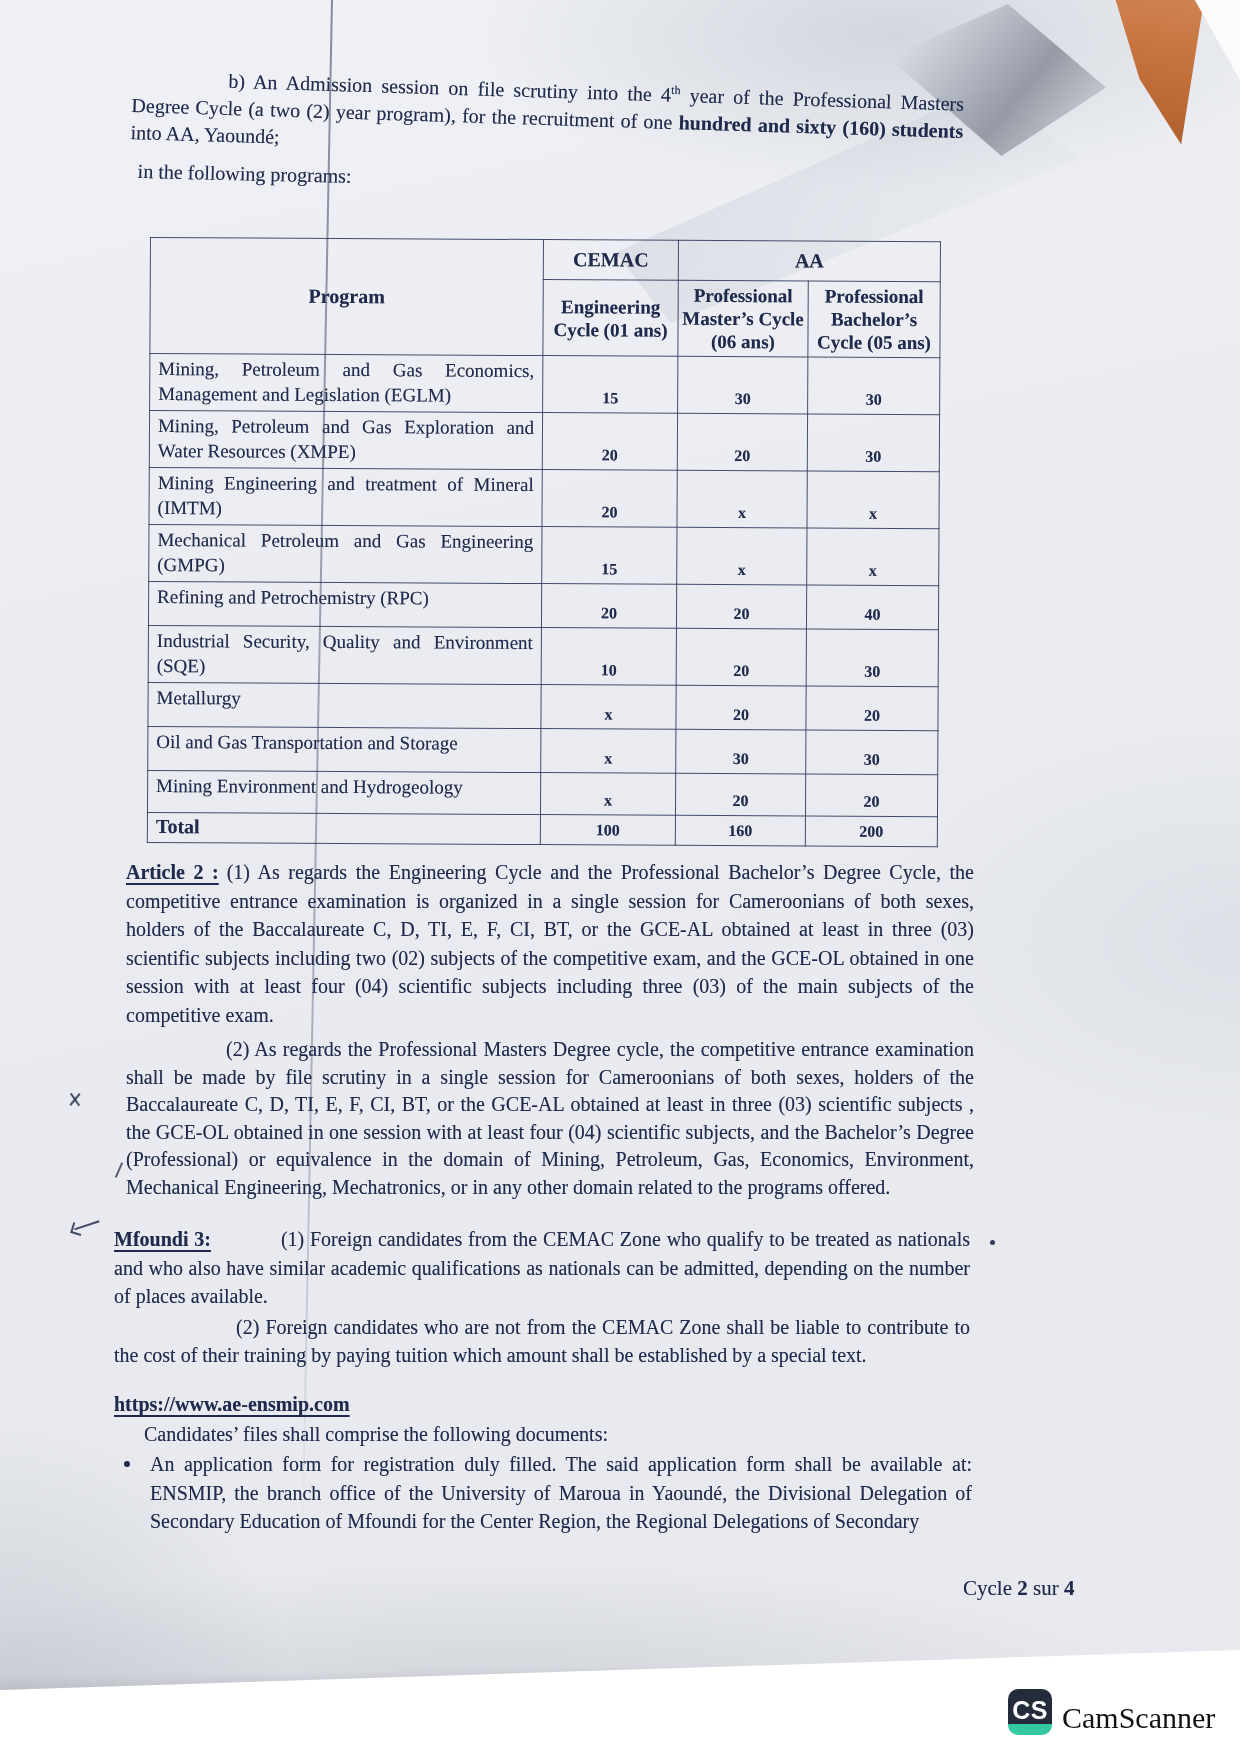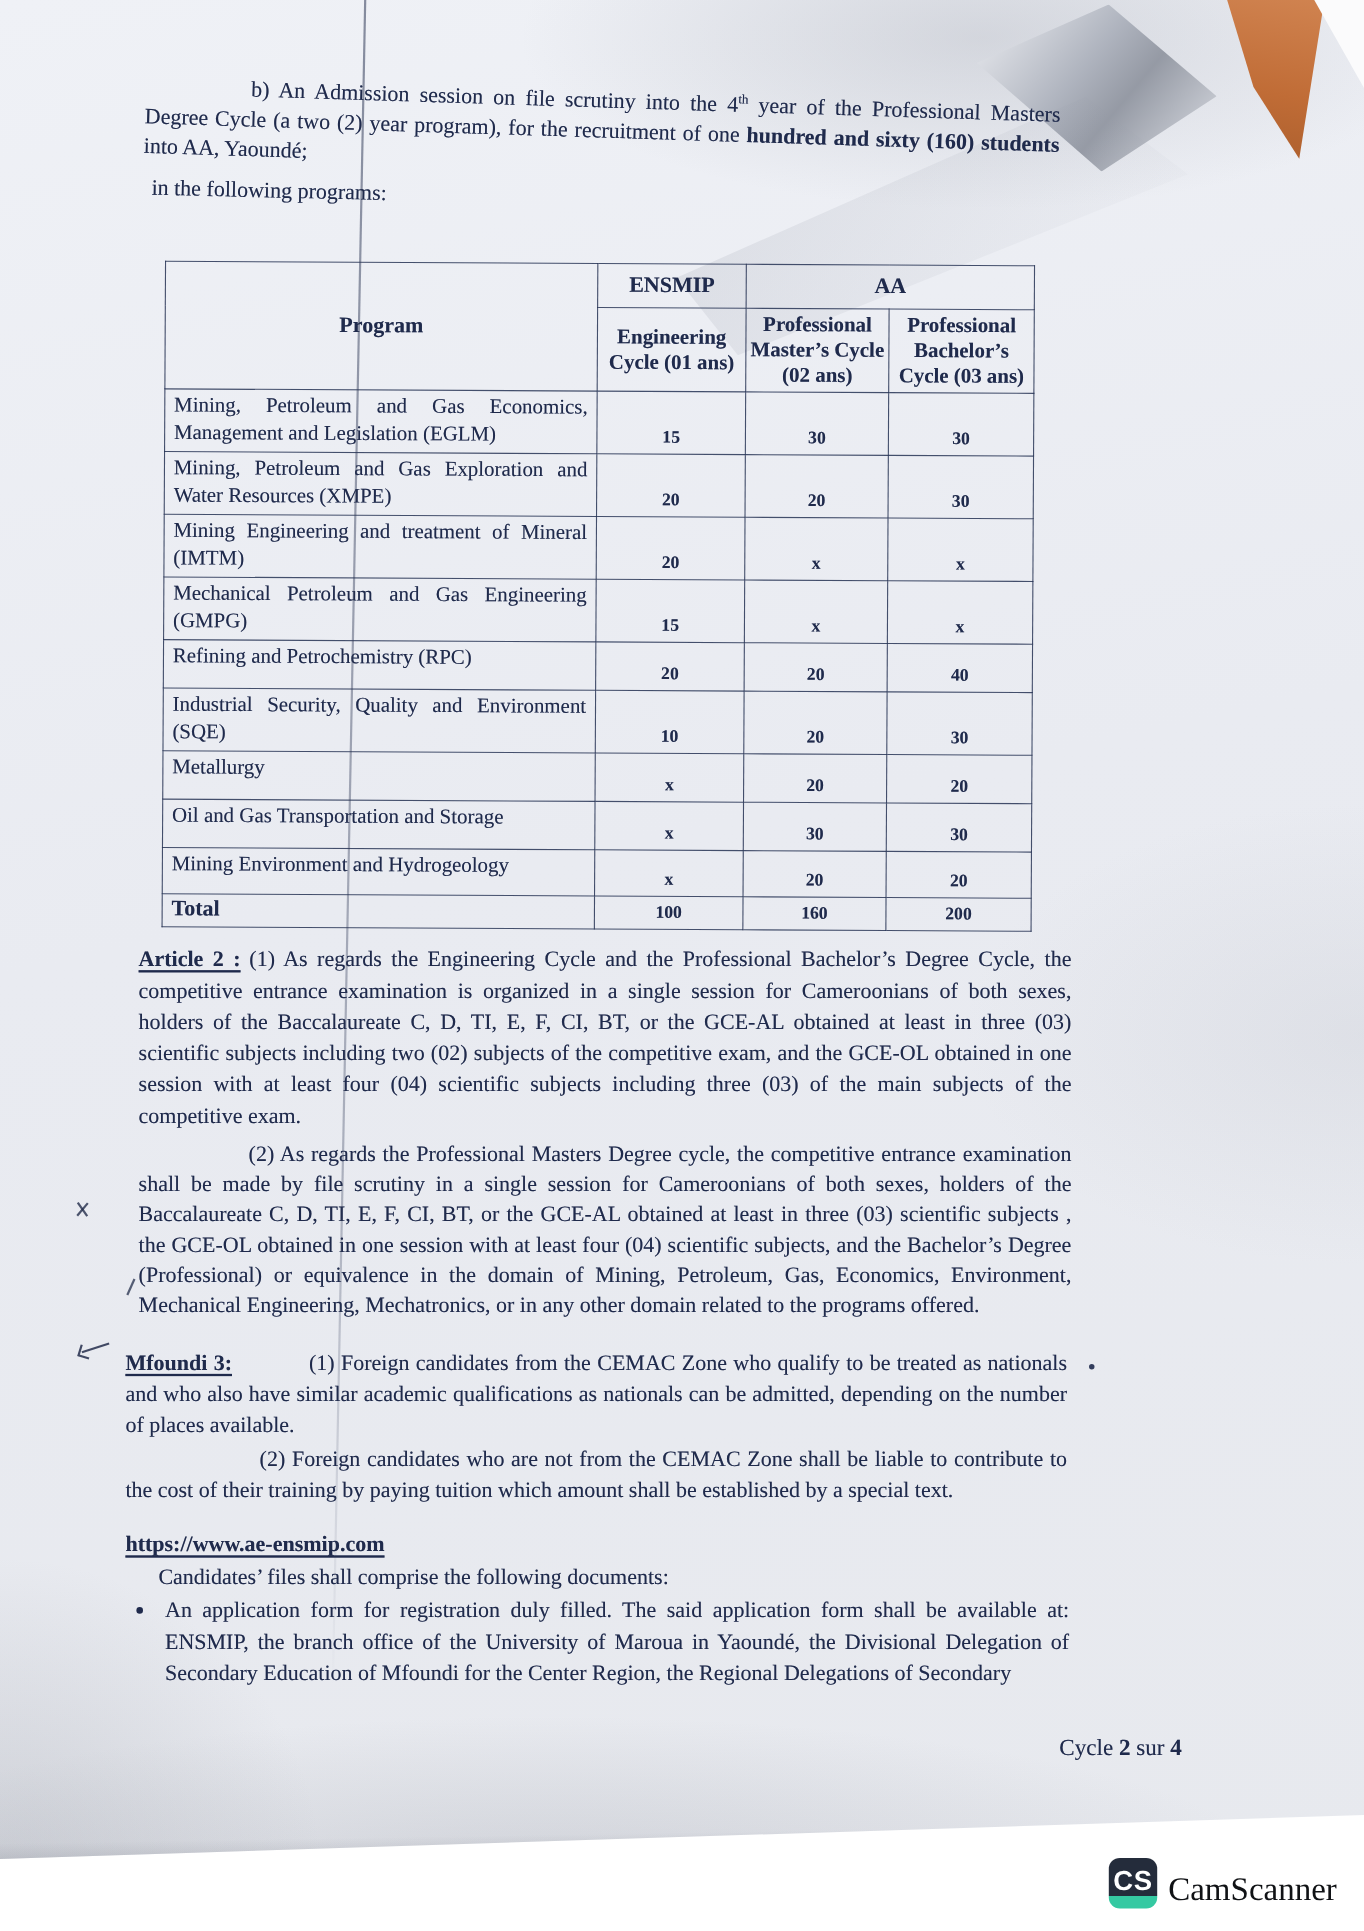--- a/index.html
+++ b/index.html
@@ -115,27 +115,27 @@
   <table class="tbl ink">
     <colgroup>
         <col class="c0">
         <col class="c1">
         <col class="c2">
         <col class="c3">
       </colgroup>
     <tbody>
       <tr class="h1">
         <td class="prog-h" rowspan="2">Program</td>
-        <td class="grp">ENSMIP</td>
+        <td class="grp">CEMAC</td>
         <td class="grp" colspan="2">AA</td>
       </tr>
       <tr class="h2">
         <td class="sub">Engineering Cycle (01 ans)</td>
-        <td class="sub">Professional Master’s Cycle (02 ans)</td>
-        <td class="sub">Professional Bachelor’s Cycle (03 ans)</td>
+        <td class="sub">Professional Master’s Cycle (06 ans)</td>
+        <td class="sub">Professional Bachelor’s Cycle (05 ans)</td>
       </tr>
       <tr>
         <td class="p">Mining, Petroleum and Gas Economics, Management and Legislation (EGLM)</td>
         <td class="v">15</td>
         <td class="v">30</td>
         <td class="v">30</td>
       </tr>
       <tr>
         <td class="p">Mining, Petroleum and Gas Exploration and Water Resources (XMPE)</td>
         <td class="v">20</td>

